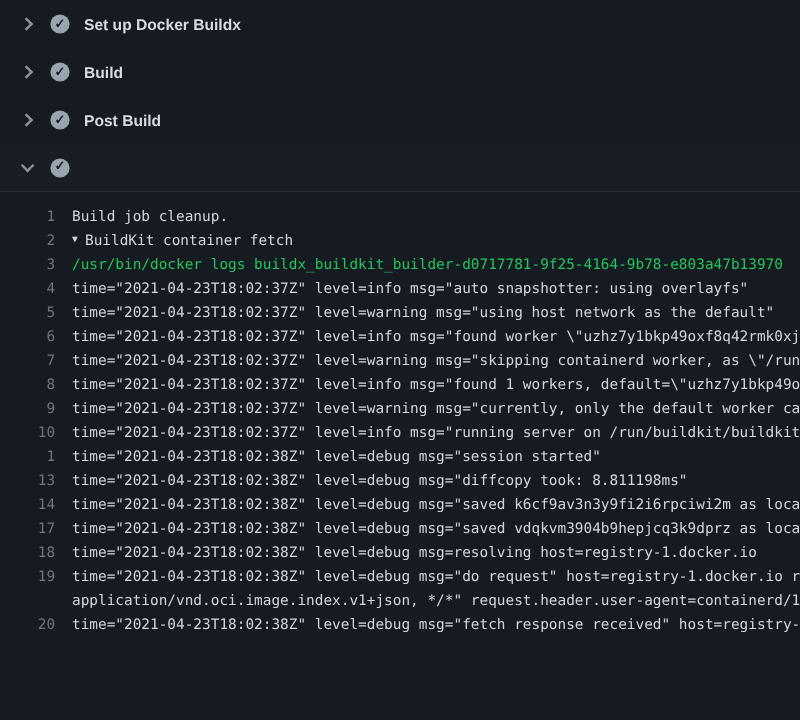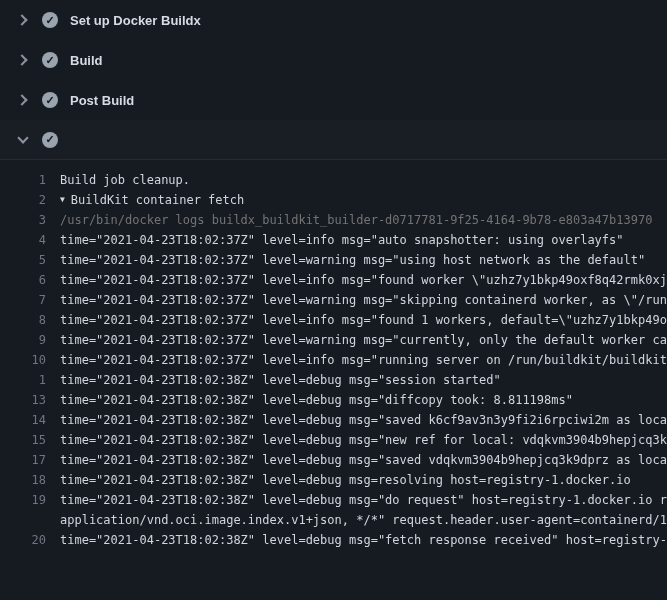--- a/index.html
+++ b/index.html
@@ -30,21 +30,21 @@
     padding-top:10px;
     font-family:"DejaVu Sans Mono",monospace;
     font-size:12px;line-height:20px;color:#cfd6dd;
   }
   .row{display:flex;height:20px;}
   .num{
     width:46px;flex:0 0 46px;text-align:right;padding-right:14px;
     color:#6e7681;cursor:pointer;user-select:none;box-sizing:content-box;
   }
   .txt{flex:1;white-space:pre;overflow:hidden;}
-  .txt.command{color:#737373;}
+  .txt.command{color:#22c55e;}
   .tri{display:inline-block;font-size:8px;margin-right:6px;transform:translateY(-2px);color:#cfd6dd;}
 </style>
 </head>
 <body>
 
 <div>
 
   <div class="sec">
     <span class="chev-wrap">
         <span class="chev right"></span>
@@ -123,24 +123,20 @@
       </div>
       <div class="row">
         <span class="num">13</span>
         <span class="txt">time="2021-04-23T18:02:38Z" level=debug msg="diffcopy took: 8.811198ms"</span>
       </div>
       <div class="row">
         <span class="num">14</span>
         <span class="txt">time="2021-04-23T18:02:38Z" level=debug msg="saved k6cf9av3n3y9fi2i6rpciwi2m as loca</span>
       </div>
       <div class="row">
-        <span class="num">15</span>
-        <span class="txt">time="2021-04-23T18:02:38Z" level=debug msg="new ref for local: vdqkvm3904b9hepjcq3k</span>
-      </div>
-      <div class="row">
         <span class="num">17</span>
         <span class="txt">time="2021-04-23T18:02:38Z" level=debug msg="saved vdqkvm3904b9hepjcq3k9dprz as loca</span>
       </div>
       <div class="row">
         <span class="num">18</span>
         <span class="txt">time="2021-04-23T18:02:38Z" level=debug msg=resolving host=registry-1.docker.io</span>
       </div>
       <div class="row">
         <span class="num">19</span>
         <span class="txt">time="2021-04-23T18:02:38Z" level=debug msg="do request" host=registry-1.docker.io r</span>

